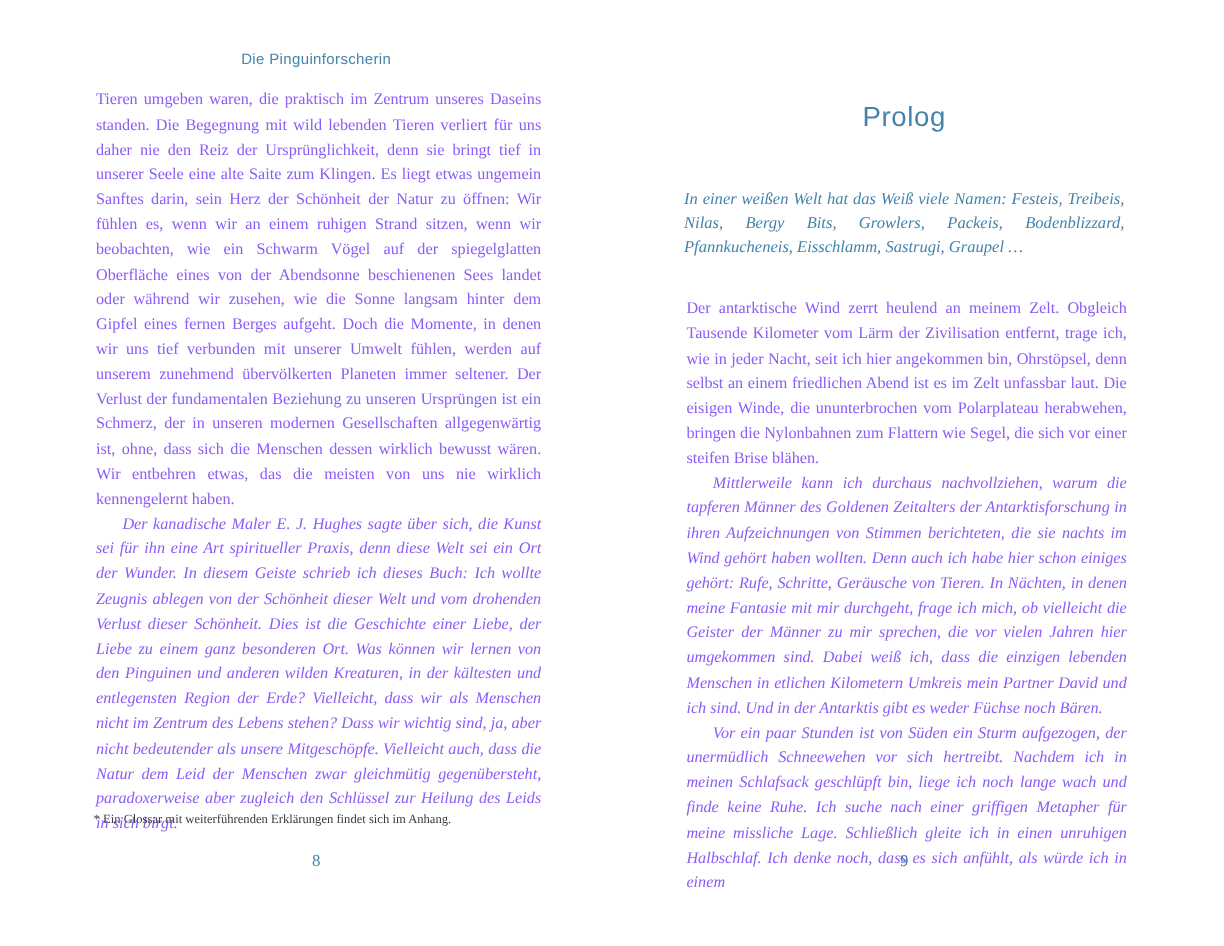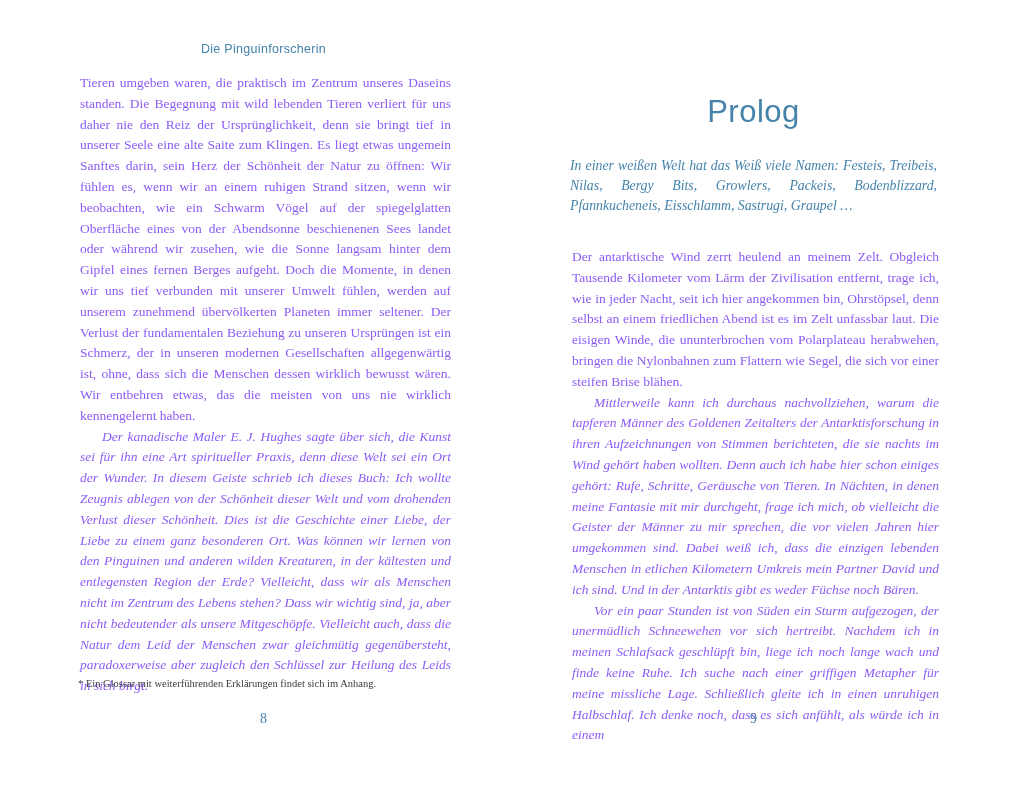--- a/index.html
+++ b/index.html
@@ -69,27 +69,27 @@
     top: 711px;
     left: 0;
     width: 100%;
     text-align: center;
     font-size: 14px;
     color: #4583ab;
   }
 
   .chapter-title {
     position: absolute;
-    top: 94px;
+    top: 84px;
     left: 0;
     width: 100%;
     text-align: center;
     font-family: "Liberation Sans", sans-serif;
     font-weight: normal;
-    font-size: 31px;
+    font-size: 23px;
     letter-spacing: 0.5px;
     color: #4583ab;
   }
 
   .epigraph {
     position: absolute;
     top: 156px;
     left: 0;
     width: 100%;
     font-style: italic;

